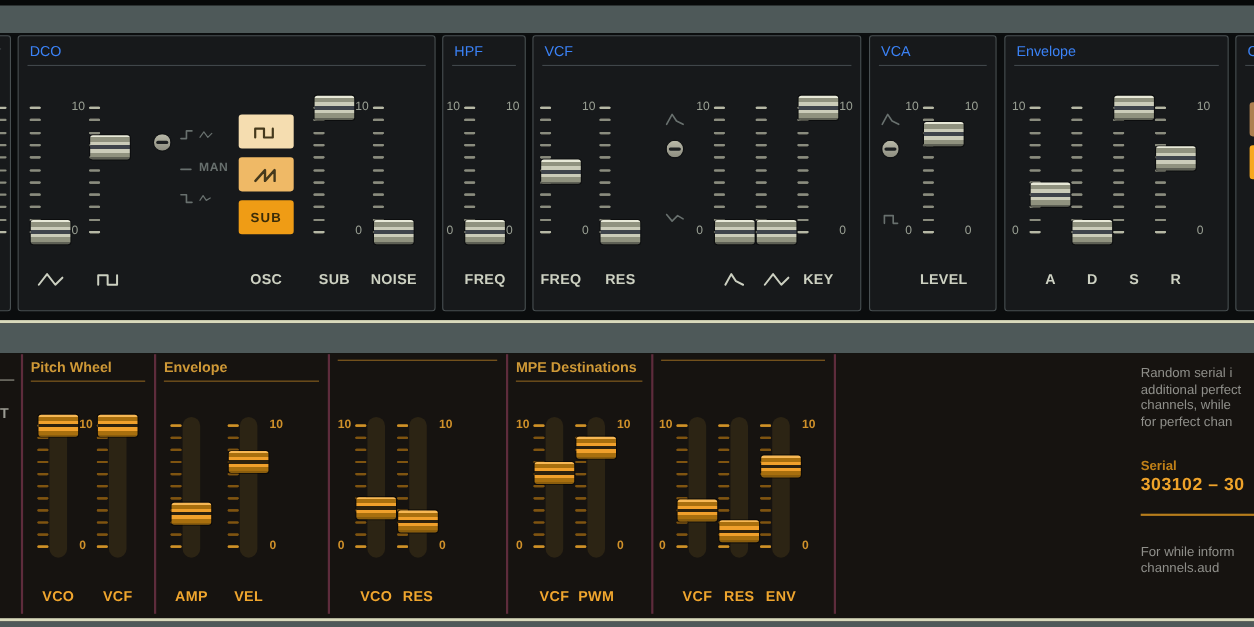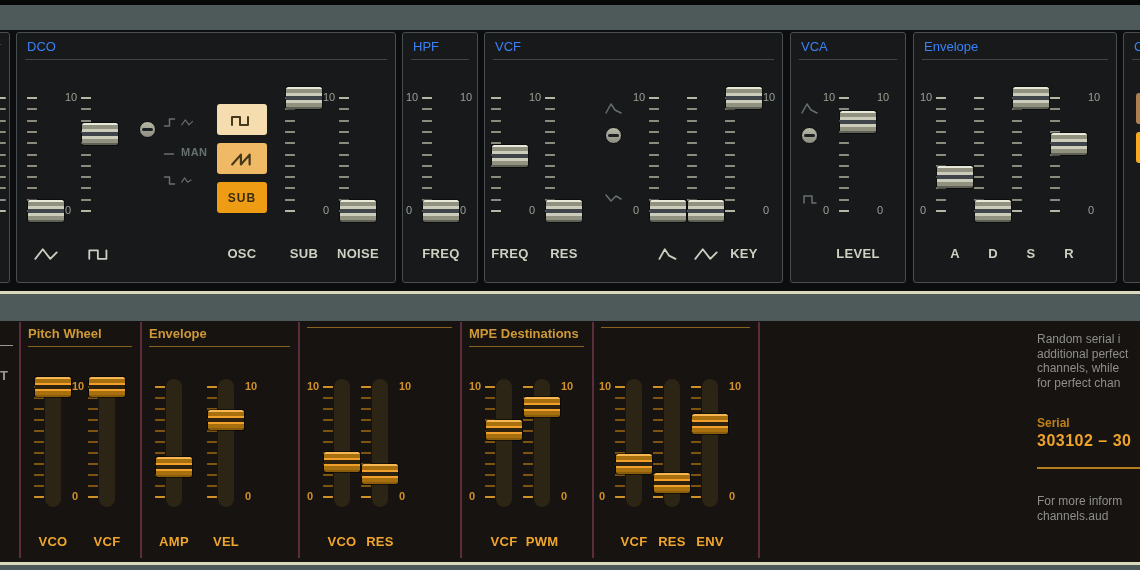--- a/index.html
+++ b/index.html
@@ -1186,18 +1186,18 @@
     <div class="para">
       <div>Random serial i</div>
       <div>additional perfect</div>
       <div>channels, while</div>
       <div>for perfect chan</div>
     </div>
     <div class="serial-label">Serial</div>
     <div class="serial-value">303102 – 30</div>
     <div class="divider"></div>
     <div class="footer">
-      <div>For more inform</div>
+      <div>For while inform</div>
       <div>channels.aud</div>
     </div>
   </div>
 
 </div>
 
 </body></html>

